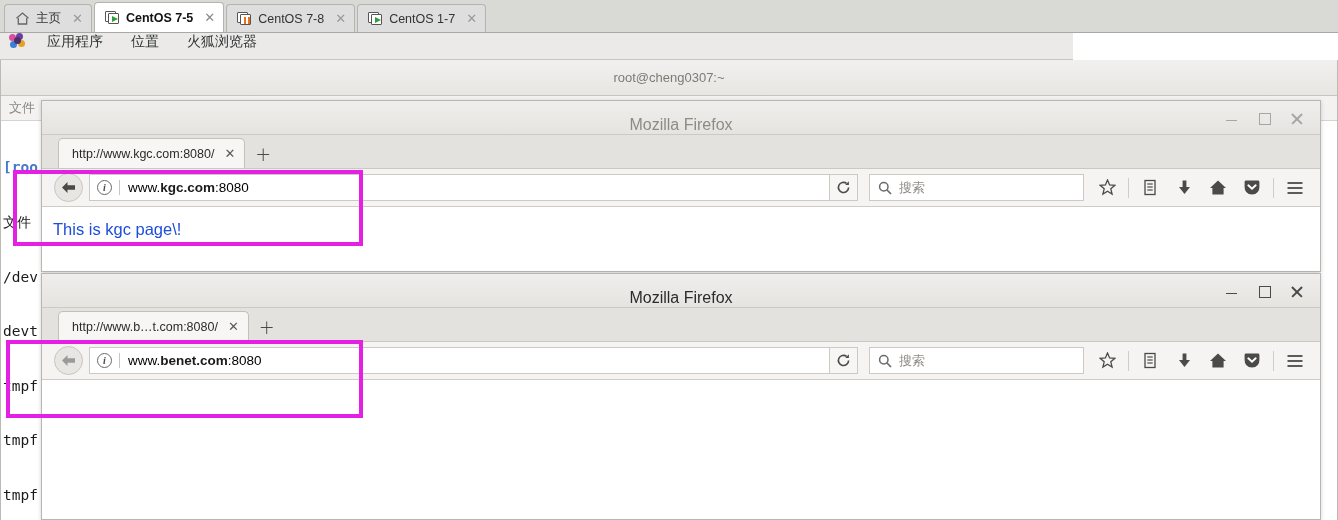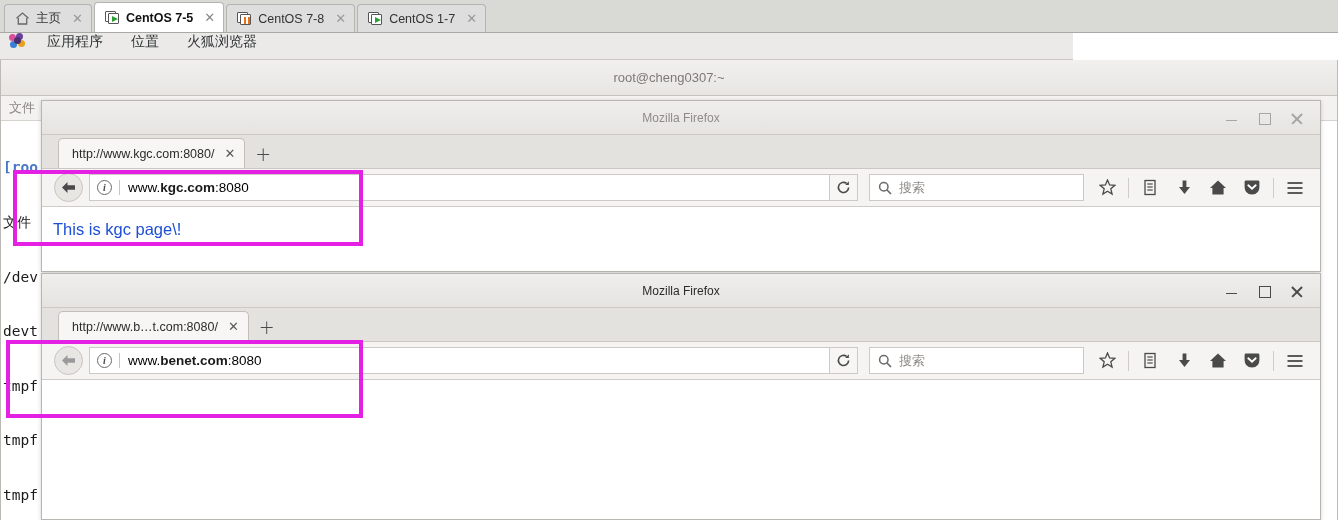--- a/index.html
+++ b/index.html
@@ -160,23 +160,23 @@
     border: 1px solid #b9b5b1;
     box-shadow: 0 1px 4px rgba(0,0,0,0.18);
   }
   #ffwin1 { left: 41px; top: 100px; width: 1280px; height: 172px; z-index: 10; }
   #ffwin2 { left: 41px; top: 273px; width: 1280px; height: 247px; z-index: 11; }
 
   .ff-titlebar {
     height: 34px;
     background: linear-gradient(#f0eeec, #e6e4e1);
     border-bottom: 1px solid #cdc9c5;
-    display: flex; align-items: center; justify-content: center;
+    display: flex; align-items: flex-end; justify-content: center;
     position: relative;
-    font-size: 12px;
+    font-size: 16px;
   }
   .ff-titlebar.unfocused { color: #8e8b87; }
   .ff-titlebar.focused { color: #2b2b2b; }
   .ff-wc {
     position: absolute; right: 8px; top: 0; height: 34px;
     display: flex; align-items: center; gap: 20px; padding-right: 8px;
   }
   .wcbtn { width: 13px; height: 13px; position: relative; cursor: default; }
   .unfocused .wcbtn { opacity: 0.42; }
   .wc-min::after {

